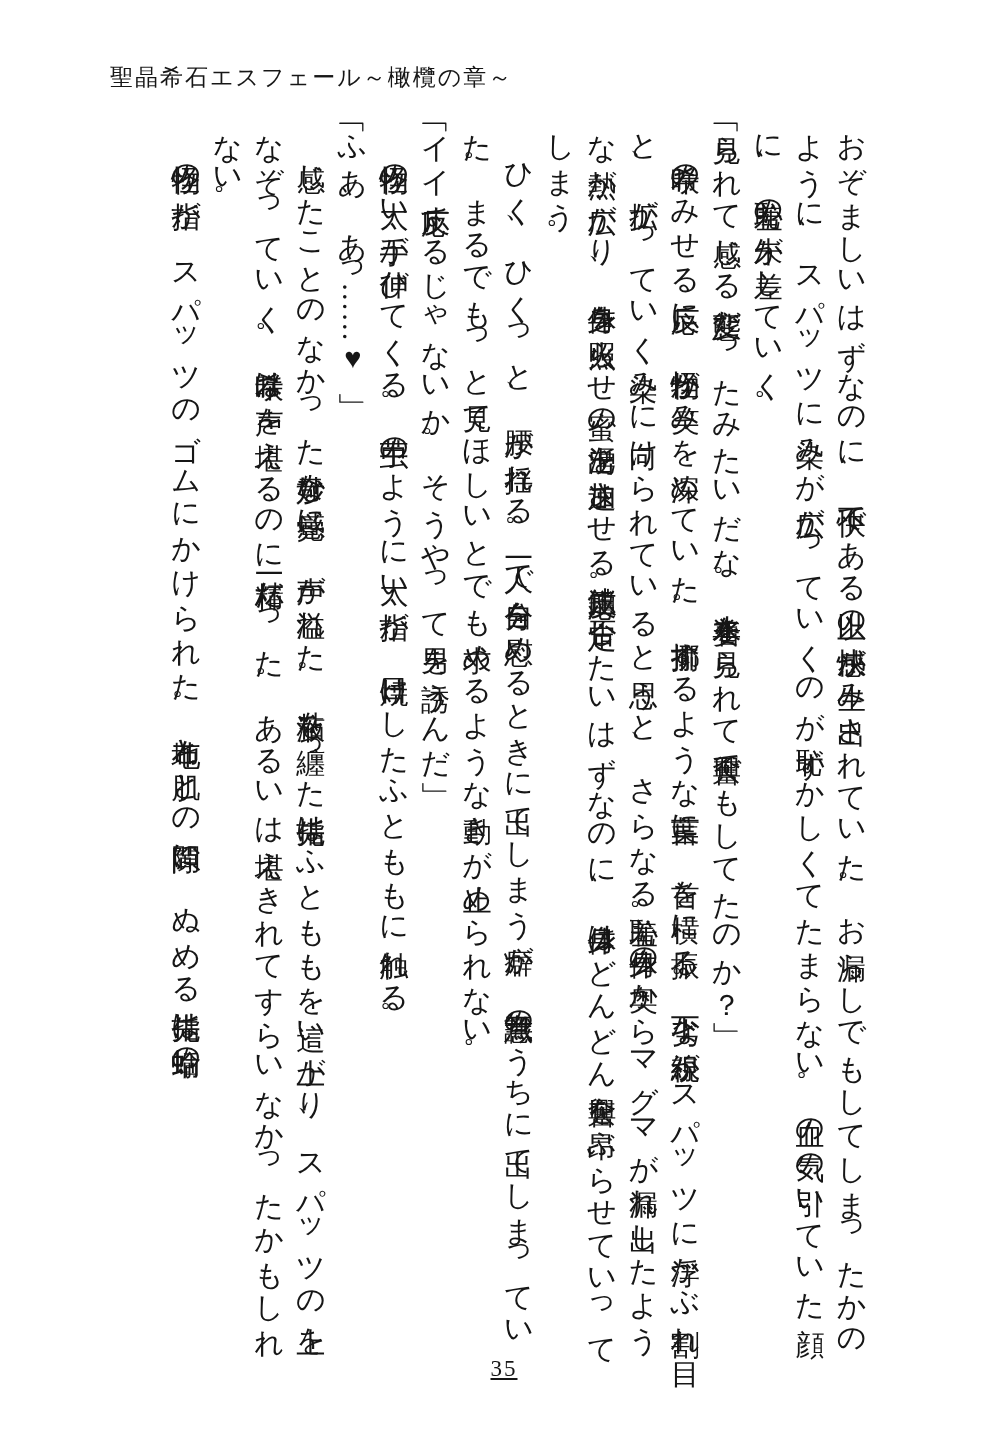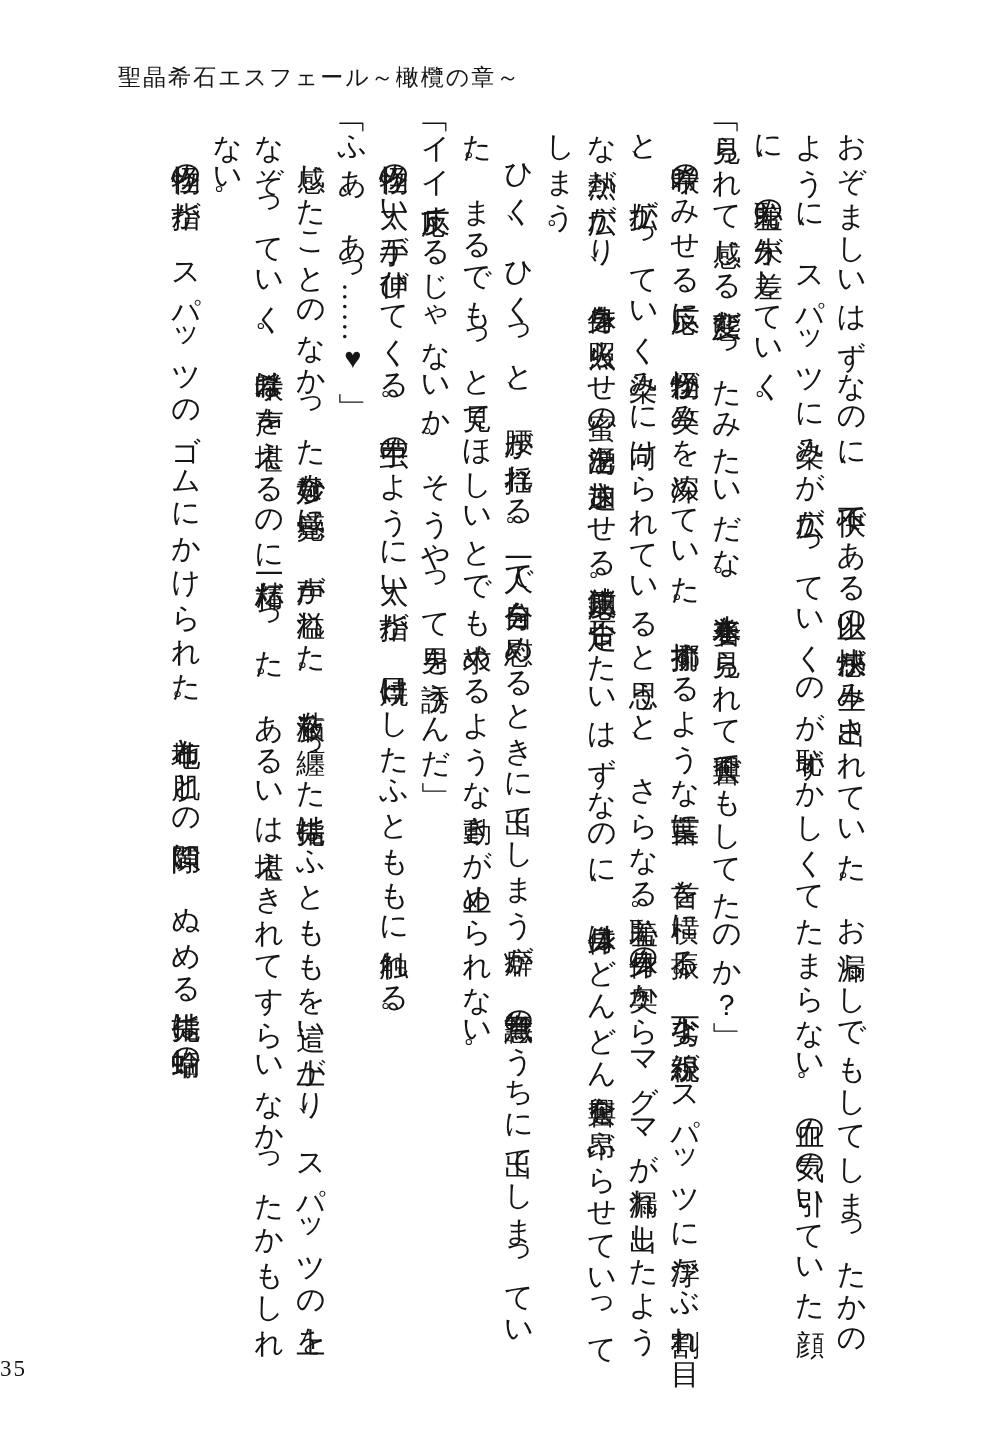--- a/index.html
+++ b/index.html
@@ -8,21 +8,21 @@
     height: 1433px;
     background: #ffffff;
     position: relative;
     overflow: hidden;
     font-family: "Liberation Serif", "DejaVu Serif", serif;
     color: #161616;
   }
   .running-header {
     position: absolute;
     top: 62px;
-    left: 118px;
+    left: 110px;
     font-size: 23px;
     letter-spacing: 2px;
     white-space: nowrap;
   }
   .vtext {
     position: absolute;
     top: 114px;
     right: 136px;
     height: 1244px;
     writing-mode: vertical-rl;
@@ -37,23 +37,24 @@
     text-indent: 0;
   }
   .para.indent {
     text-indent: 1em;
   }
   .page-number {
     position: absolute;
     top: 1356px;
     left: 0;
     width: 1008px;
-    text-align: left;
+    text-align: center;
     font-size: 23px;
     letter-spacing: 2px;
+    text-decoration: underline;
   }
 </style>
 </head>
 <body>
 
 <div>
   <div class="running-header">聖晶希石エスフェール～橄欖の章～</div>
 
   <div class="vtext">
       <p class="para">おぞましいはずなのに、不快である以上の快感が生み出されていた。お漏らしでもしてしまったかのように、スパッツに染みが広がっていくのが恥ずかしくてたまらない。血の気の引いていた顔に、羞恥の朱が差していく。</p>

